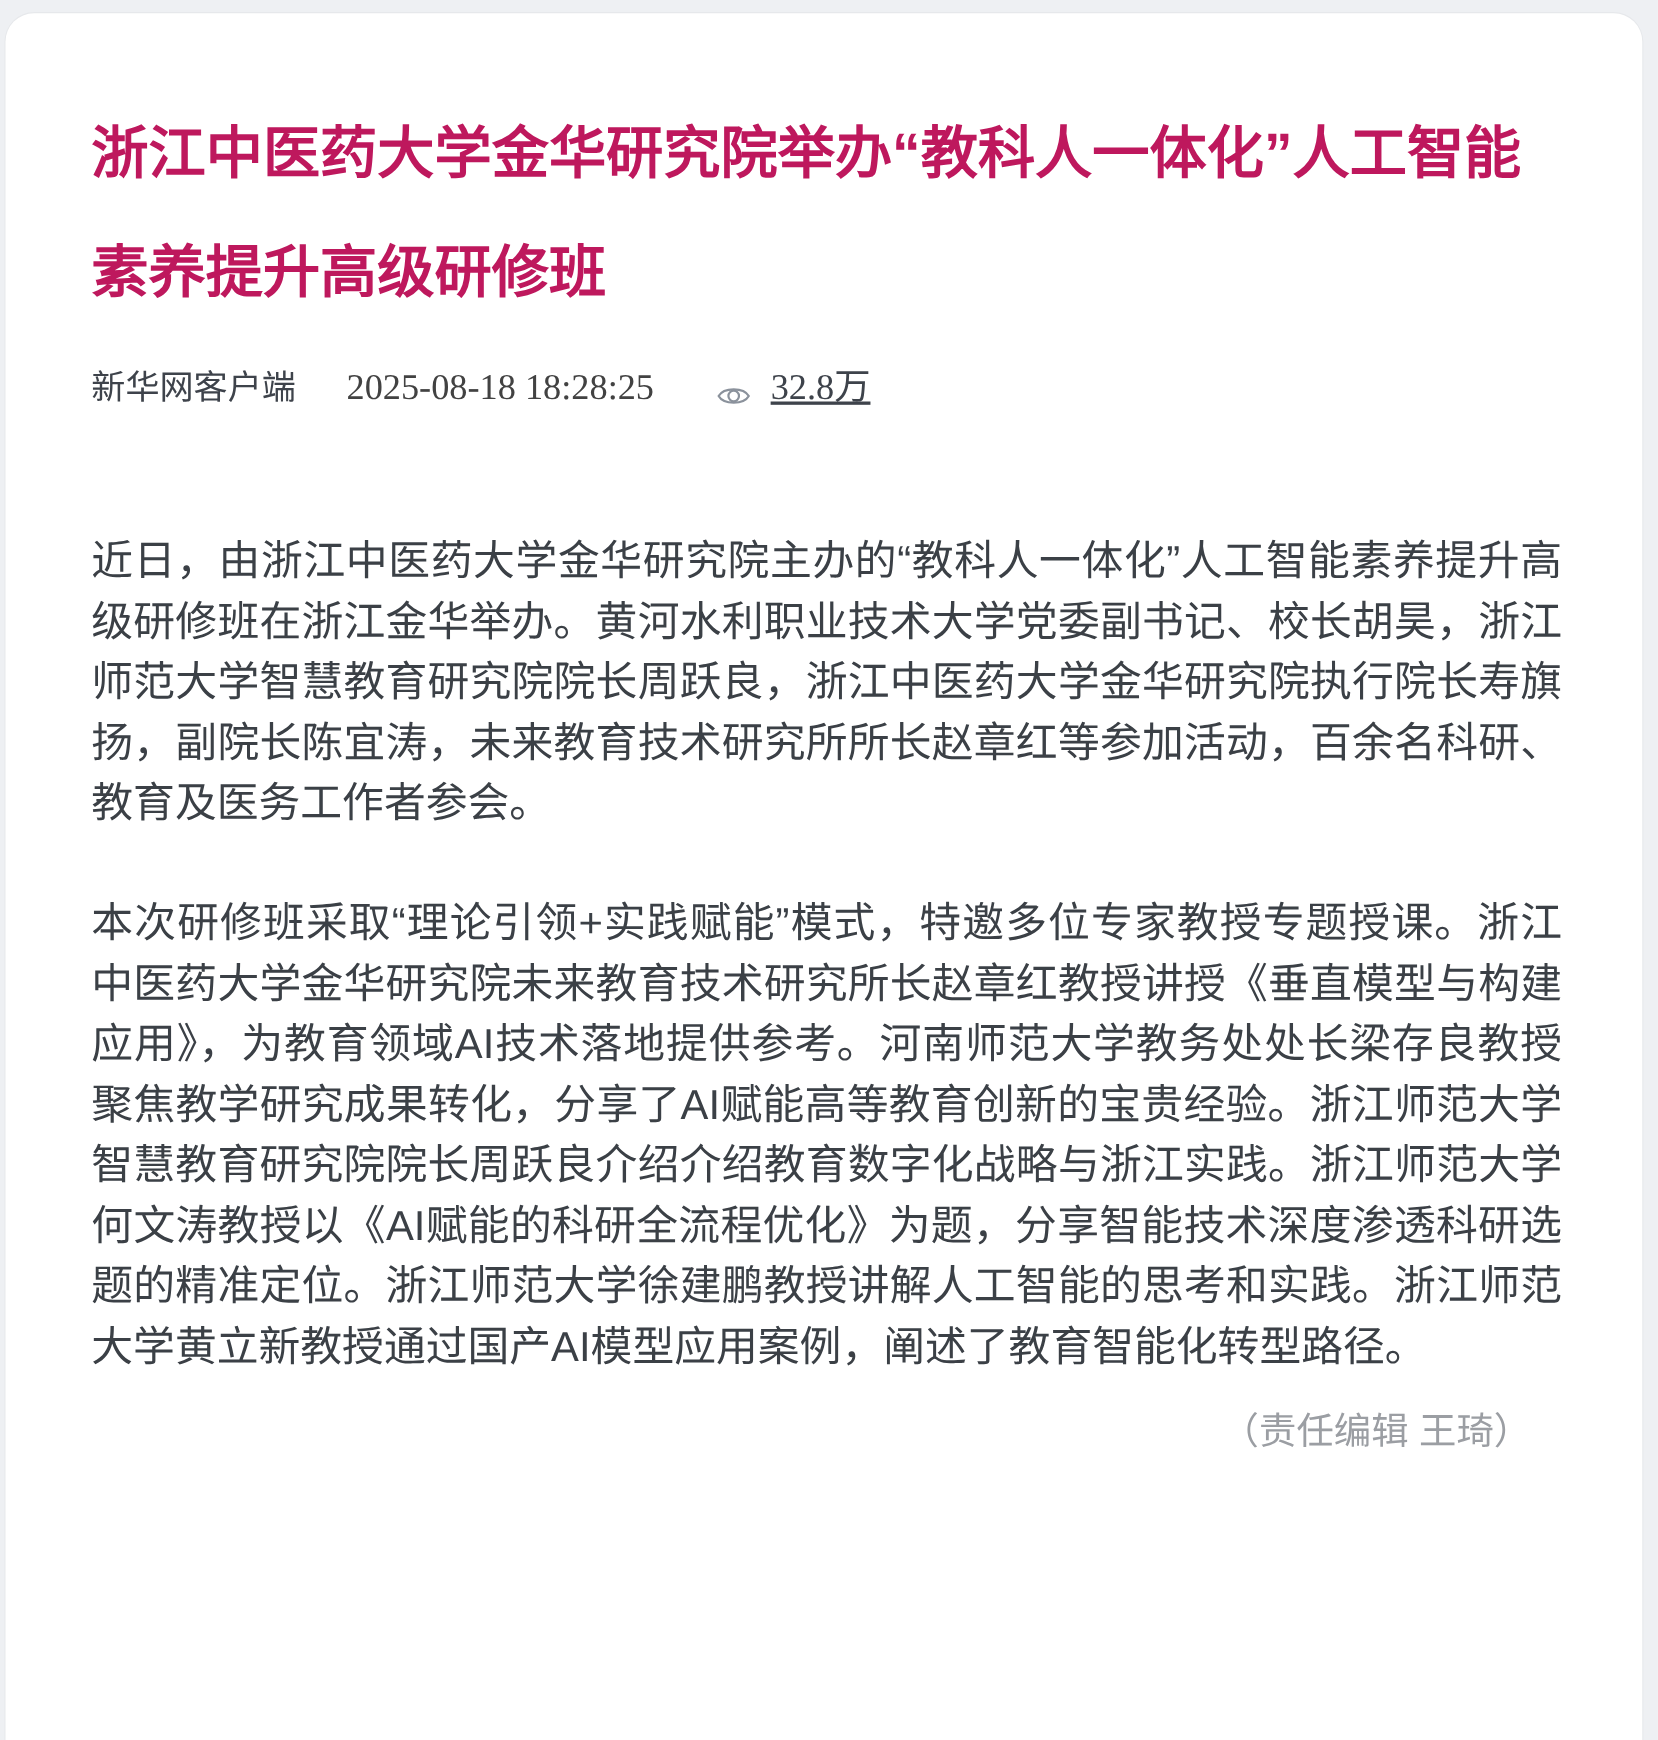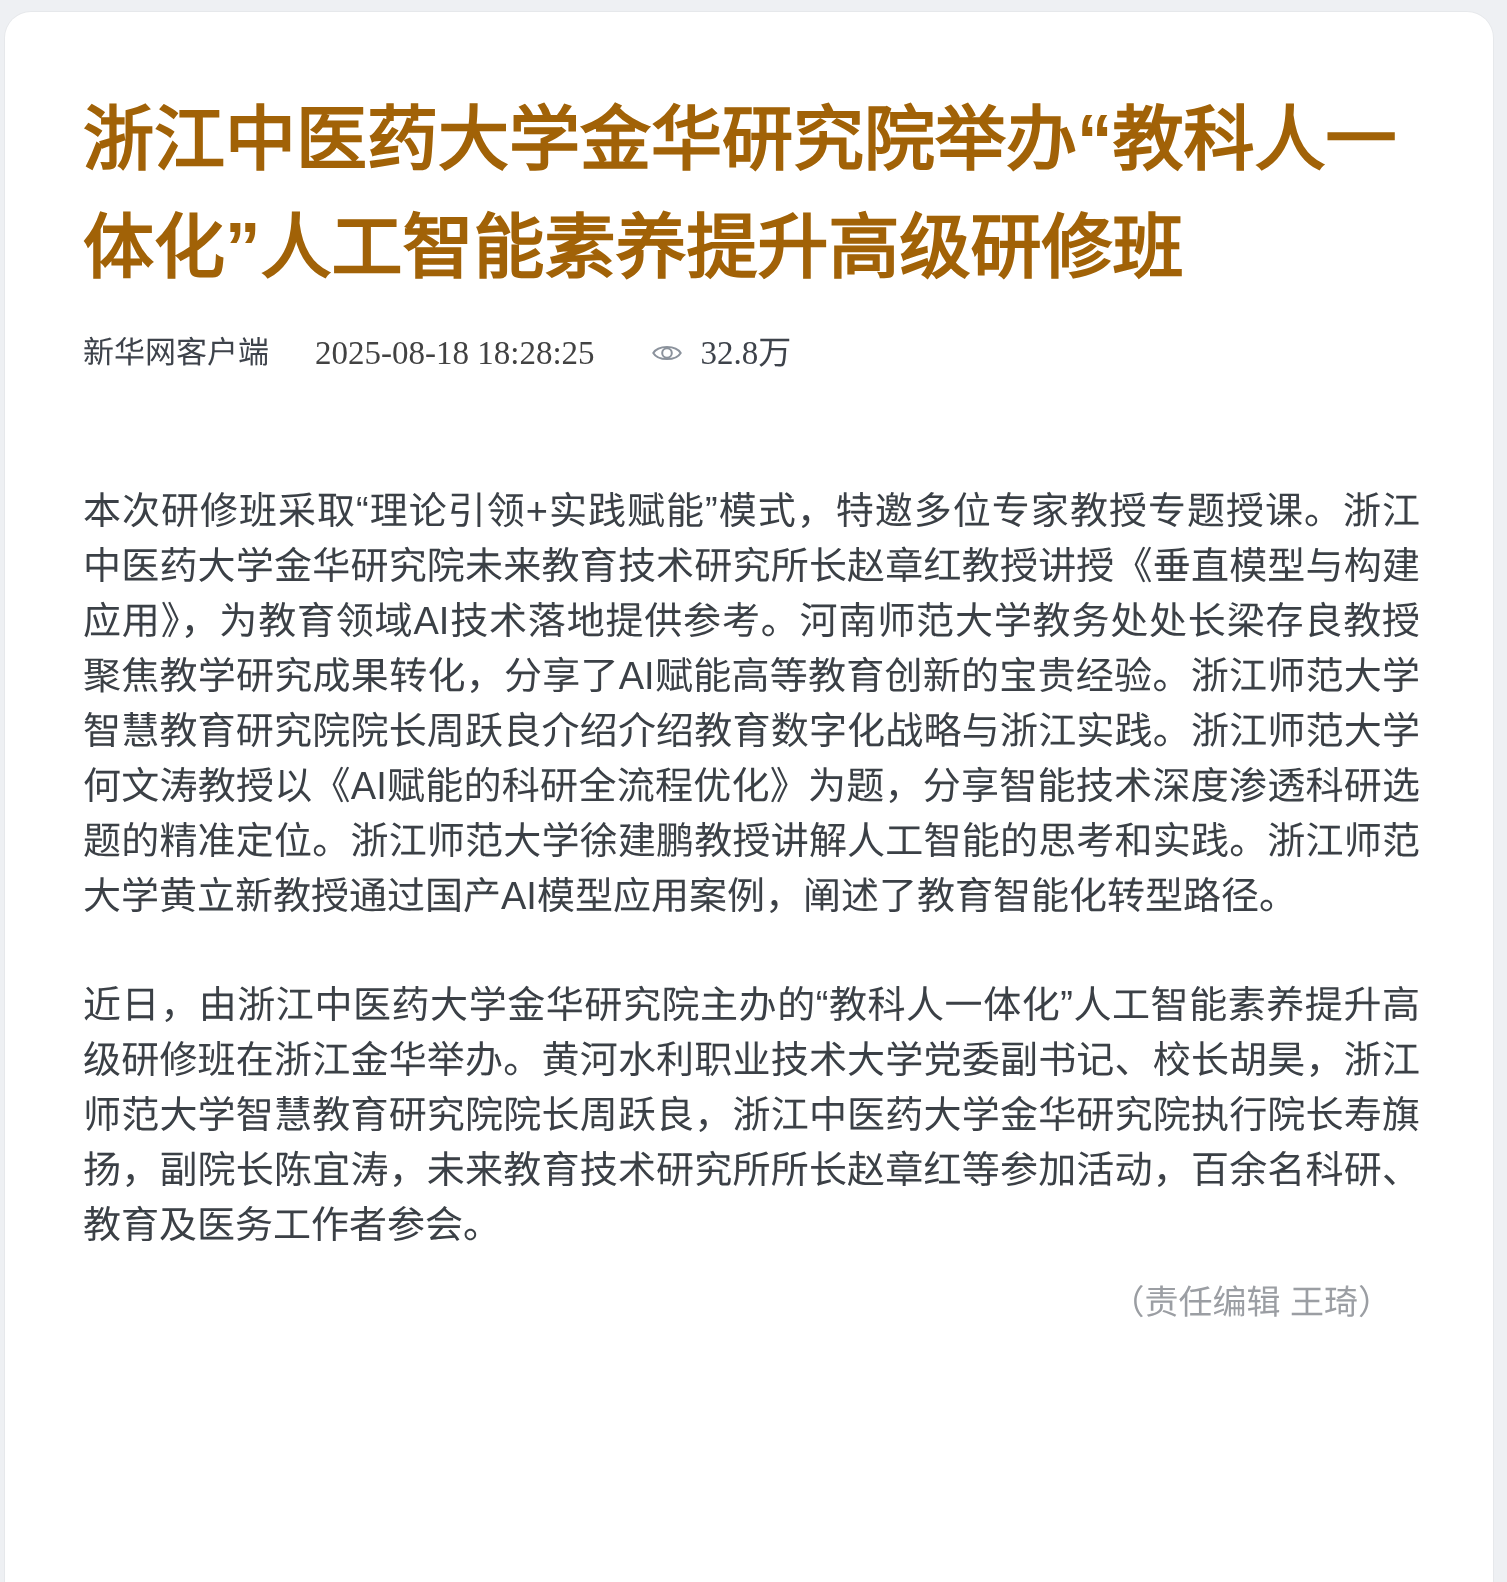--- a/index.html
+++ b/index.html
@@ -18,24 +18,24 @@
     top: 12px;
     bottom: -40px;
     background: #ffffff;
     border-radius: 26px;
     box-shadow: 0 0 0 1px rgba(0,0,0,0.03);
     padding: 74px 73px 0 78px;
     box-sizing: border-box;
   }
   .title {
     margin: 0;
-    font-size: 71px;
+    font-size: 52px;
     line-height: 108px;
     font-weight: 700;
-    color: #a16207;
+    color: #be185d;
     letter-spacing: 0px;
     font-family: "Liberation Sans", "DejaVu Sans", sans-serif;
   }
   .meta {
     margin-top: 28px;
     display: flex;
     align-items: center;
     line-height: 46px;
     font-size: 31px;
   }
@@ -44,22 +44,23 @@
     margin-right: 46px;
   }
   .meta .datetime {
     color: #424242;
     font-family: "Liberation Serif", "DejaVu Serif", serif;
     font-size: 33px;
     margin-right: 50px;
   }
   .meta .views {
     display: flex;
-    align-items: center;
+    align-items: flex-end;
     color: #3e434b;
+    text-decoration: underline;
   }
   .meta .views svg {
     display: block;
     margin-right: 12px;
   }
   .meta .views .count {
     font-family: "Liberation Serif", "DejaVu Serif", serif;
     font-size: 33px;
   }
   .body {
@@ -98,19 +99,19 @@
         <svg width="44" height="32" viewBox="0 0 24 24" fill="none" stroke="#8b929c" stroke-width="1.5" stroke-linejoin="round">
           <path d="M1.7 12 C 5.2 5.9, 18.8 5.9, 22.3 12 C 18.8 18.1, 5.2 18.1, 1.7 12 Z"></path>
           <circle cx="12" cy="12" r="3.6"></circle>
         </svg>
       </span>
       <span class="count">32.8万</span>
     </span>
   </div>
 
   <div class="body">
+    <p>近日，由浙江中医药大学金华研究院主办的“教科人一体化”人工智能素养提升高级研修班在浙江金华举办。黄河水利职业技术大学党委副书记、校长胡昊，浙江师范大学智慧教育研究院院长周跃良，浙江中医药大学金华研究院执行院长寿旗扬，副院长陈宜涛，未来教育技术研究所所长赵章红等参加活动，百余名科研、教育及医务工作者参会。</p>
     <p>本次研修班采取“理论引领+实践赋能”模式，特邀多位专家教授专题授课。浙江中医药大学金华研究院未来教育技术研究所长赵章红教授讲授《垂直模型与构建应用》，为教育领域AI技术落地提供参考。河南师范大学教务处处长梁存良教授聚焦教学研究成果转化，分享了AI赋能高等教育创新的宝贵经验。浙江师范大学智慧教育研究院院长周跃良介绍介绍教育数字化战略与浙江实践。浙江师范大学何文涛教授以《AI赋能的科研全流程优化》为题，分享智能技术深度渗透科研选题的精准定位。浙江师范大学徐建鹏教授讲解人工智能的思考和实践。浙江师范大学黄立新教授通过国产AI模型应用案例，阐述了教育智能化转型路径。</p>
-    <p>近日，由浙江中医药大学金华研究院主办的“教科人一体化”人工智能素养提升高级研修班在浙江金华举办。黄河水利职业技术大学党委副书记、校长胡昊，浙江师范大学智慧教育研究院院长周跃良，浙江中医药大学金华研究院执行院长寿旗扬，副院长陈宜涛，未来教育技术研究所所长赵章红等参加活动，百余名科研、教育及医务工作者参会。</p>
   </div>
 
   <div class="editor-note">（责任编辑 王琦）</div>
 
 </div>
 
 </body></html>

